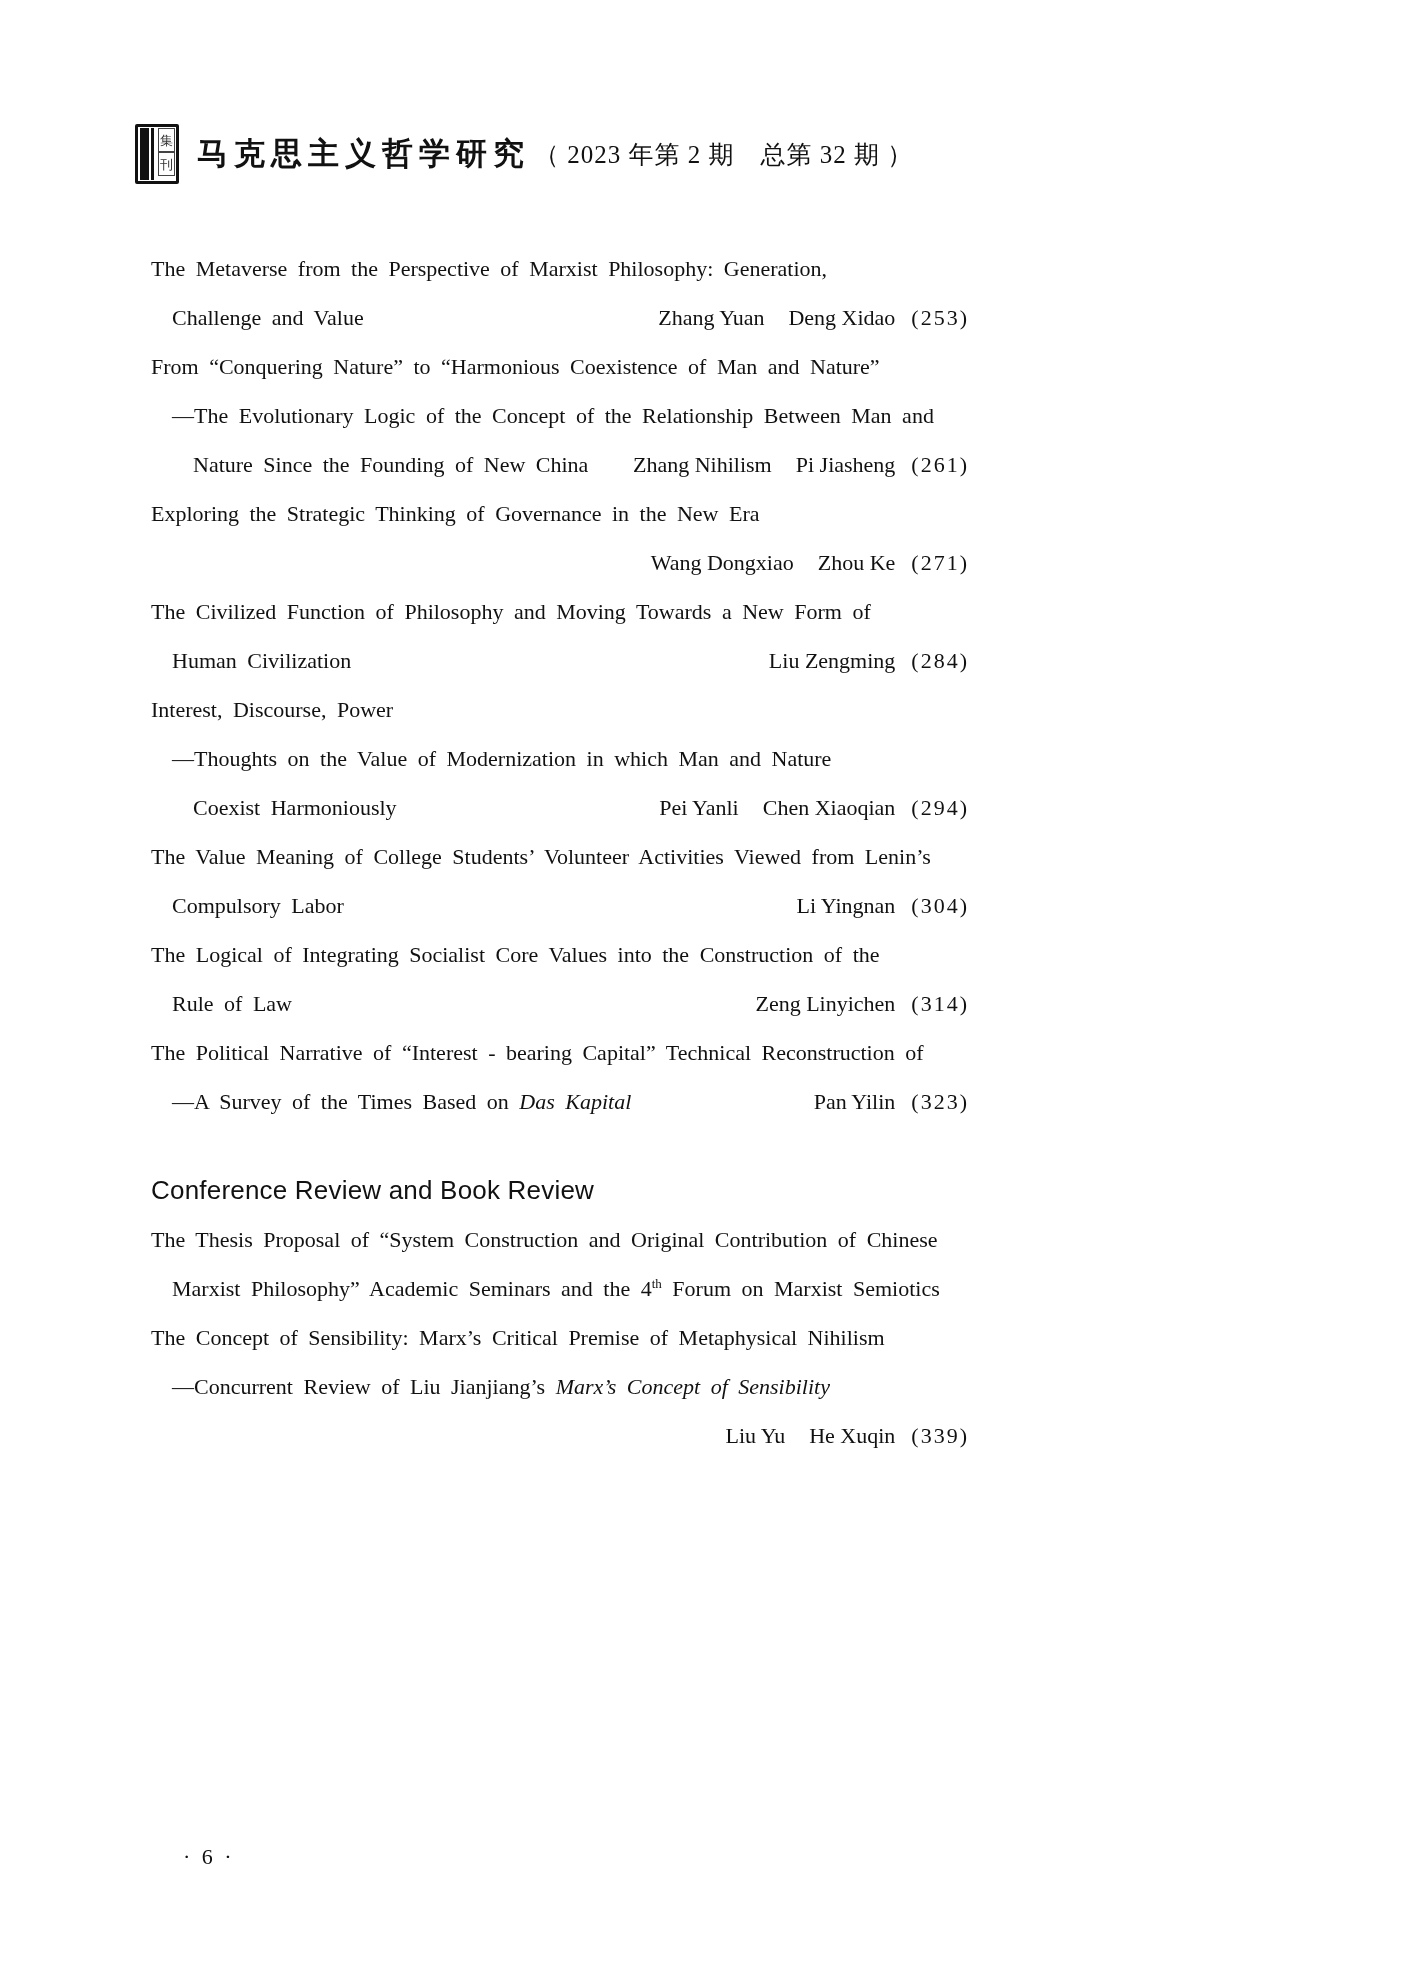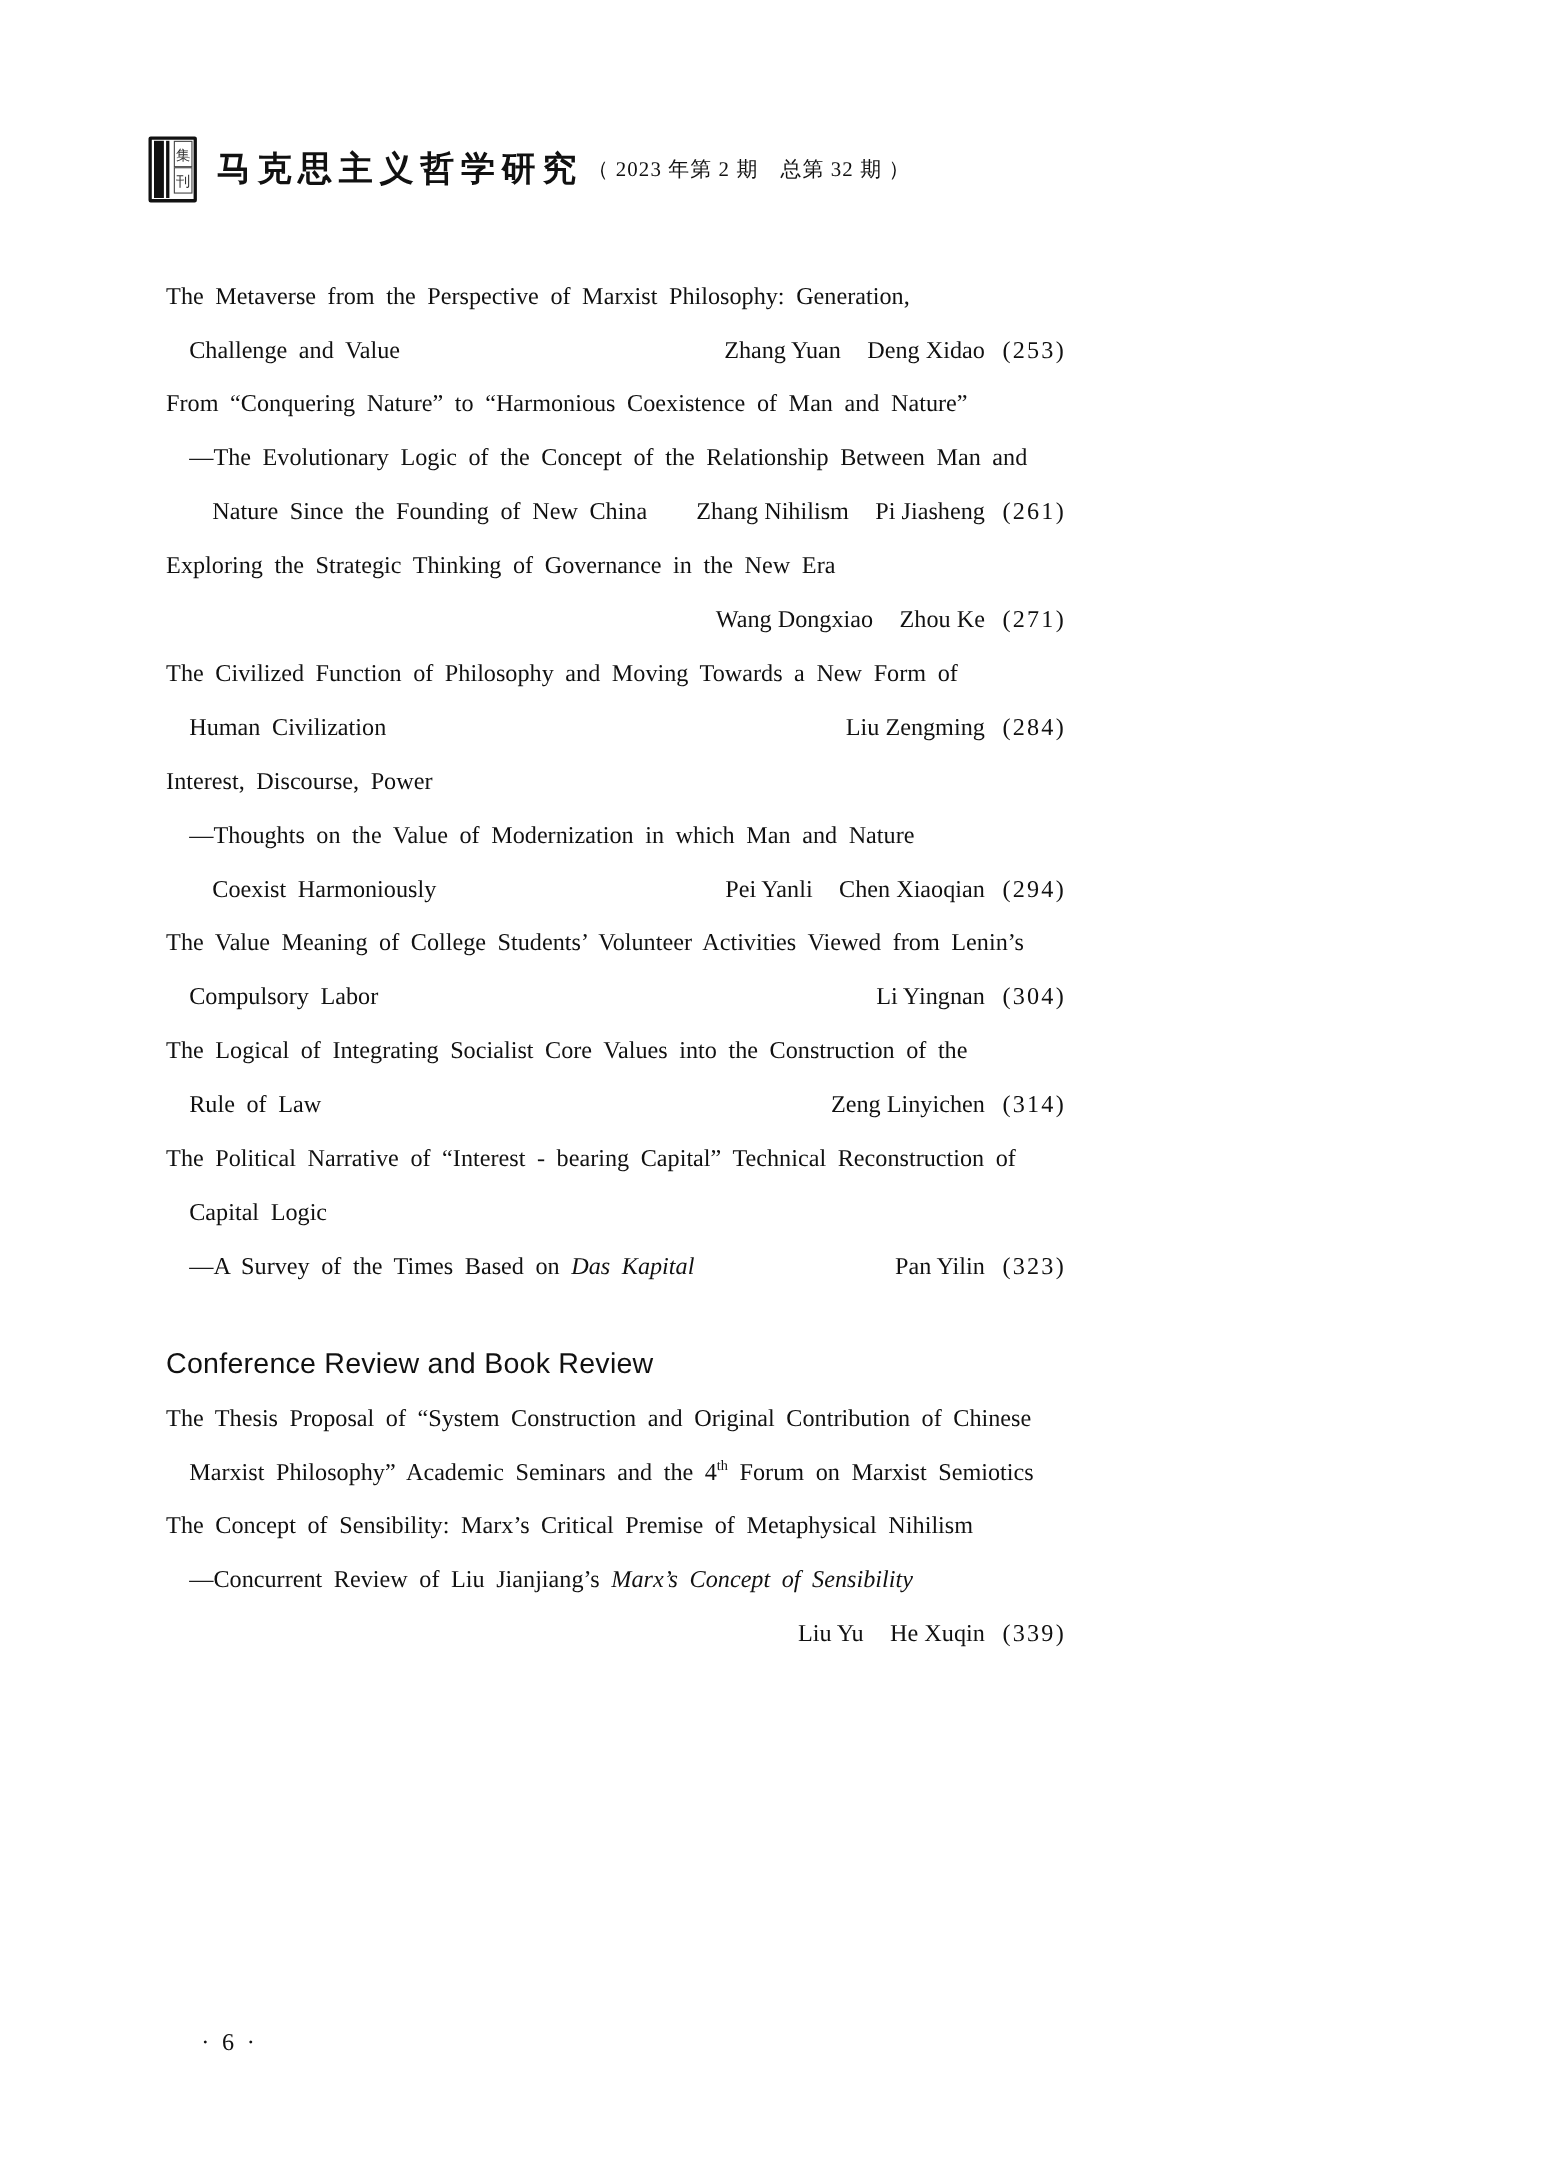--- a/index.html
+++ b/index.html
@@ -8,21 +8,21 @@
     color:#111111;font-family:"Liberation Serif", serif;overflow:hidden;
   }
   
   .header{position:absolute;left:135px;top:124px;display:flex;align-items:center;}
   .logo{position:relative;width:38px;height:54px;border:3px solid #111;border-radius:2px;background:#fff;margin-right:18px;flex:0 0 auto;}
   .logo-bar{position:absolute;left:2px;top:1px;bottom:1px;width:9px;background:#111;}
   .logo-bar-stripe{position:absolute;left:13px;top:1px;bottom:1px;width:3px;background:#111;}
   .logo-chars{position:absolute;right:1px;top:1px;display:flex;flex-direction:column;}
   .logo-chars span{display:block;width:17px;height:24px;line-height:24px;font-size:13px;text-align:center;border:1px solid #444;color:#333;box-sizing:border-box;}
   .journal-title{font-size:31px;font-weight:bold;letter-spacing:6px;white-space:nowrap;}
-  .issue-info{font-size:19px;margin-left:4px;letter-spacing:1px;white-space:nowrap;}
+  .issue-info{font-size:25px;margin-left:4px;letter-spacing:1px;white-space:nowrap;}
   
   .toc{position:absolute;left:139px;top:244px;width:818px;margin-left:12px;}
   .toc-line{
     height:49px;line-height:49px;font-size:22px;white-space:nowrap;
     display:flex;justify-content:space-between;align-items:baseline;
   }
   .toc-line .title{word-spacing:5px;}
   .indent-1{padding-left:21px;}
   .indent-2{padding-left:42px;}
   .right-only{justify-content:flex-end;}
@@ -130,23 +130,20 @@
       <span class="title"><span>Rule of Law</span></span>
       <span class="authors">
         <span class="author">Zeng Linyichen</span>
         <span class="pageno">(314)</span>
       </span>
     </div>
     <div class="toc-line">
       <span class="title"><span>The Political Narrative of “Interest - bearing Capital” Technical Reconstruction of</span></span>
     </div>
     <div class="toc-line indent-1">
-      <span class="title"><span>Capital Logic</span></span>
-    </div>
-    <div class="toc-line indent-1">
       <span class="title"><span>—A Survey of the Times Based on </span><i>Das Kapital</i></span>
       <span class="authors">
         <span class="author">Pan Yilin</span>
         <span class="pageno">(323)</span>
       </span>
     </div>
     <div class="section-heading">Conference Review and Book Review</div>
     <div class="toc-line">
       <span class="title"><span>The Thesis Proposal of “System Construction and Original Contribution of Chinese</span></span>
     </div>

